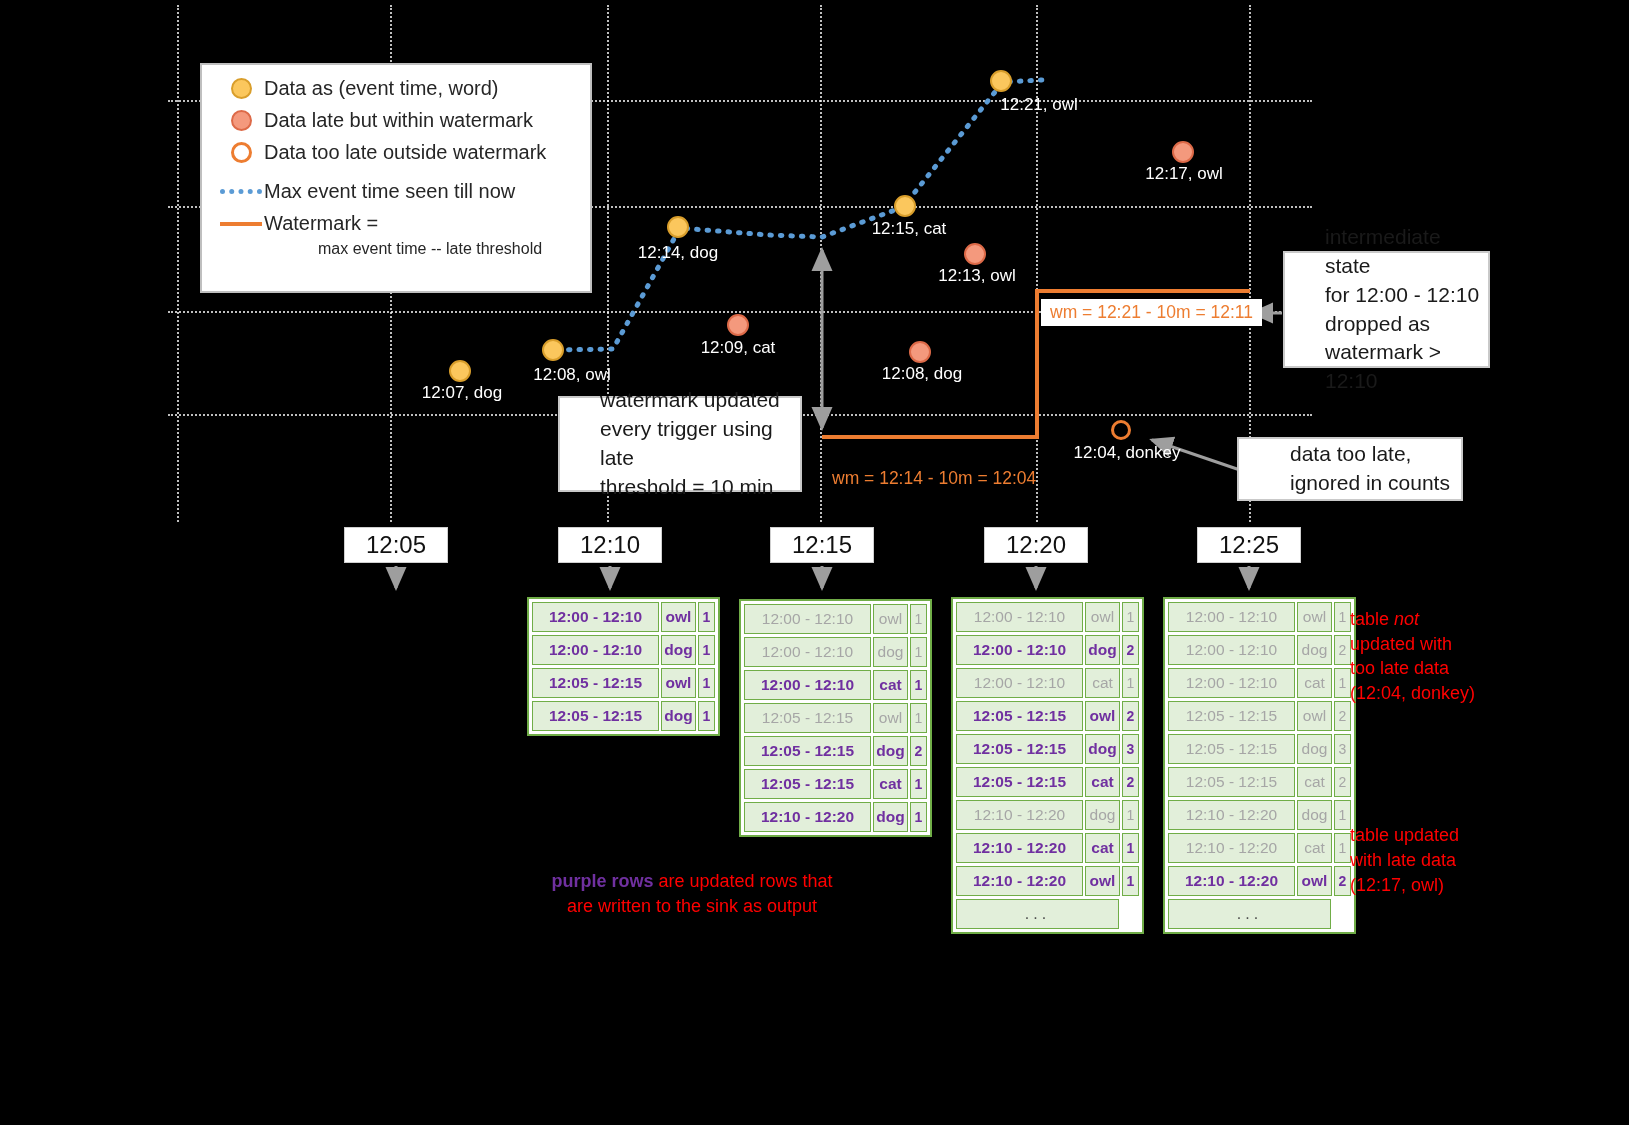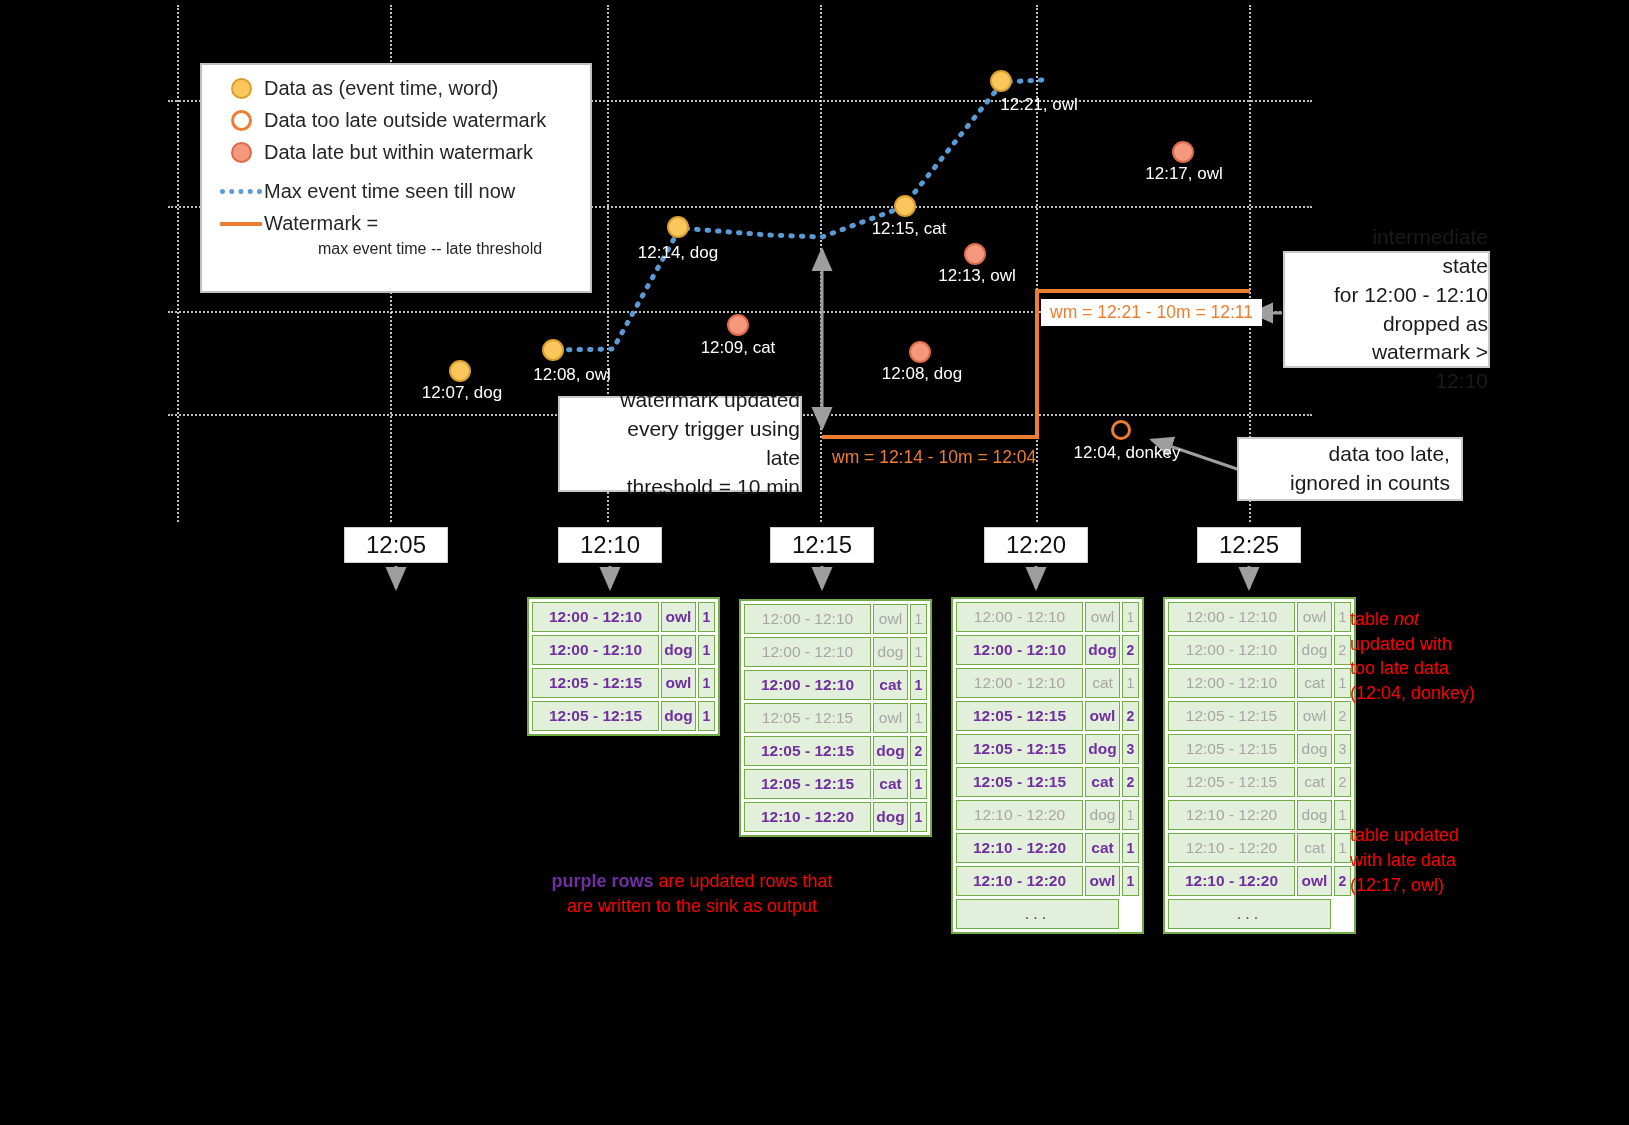--- a/index.html
+++ b/index.html
@@ -27,28 +27,28 @@
   .legend-swatch{width:46px;display:flex;justify-content:center;align-items:center;flex:none;}
   .sw-circle{width:21px;height:21px;border-radius:50%;box-sizing:border-box;}
   .sw-on-time{background:#FBC75D;border:2.5px solid #D99E2B;}
   .sw-late{background:#F4997D;border:2.5px solid #DD6A48;}
   .sw-too-late{background:#fff;border:3px solid #ED7D31;}
   .sw-dotted{width:42px;height:0;border-top:5px dotted #5B9BD5;}
   .sw-solid{width:42px;height:4px;background:#ED7D31;}
   .legend-sub{margin-left:100px;font-size:16px;margin-top:-4px;}
   
   .callout{position:absolute;background:#fff;border:2px solid #C9C9C9;color:#1a1a1a;
-    z-index:4;text-align:right;white-space:pre-line;box-sizing:border-box;
+    z-index:4;text-align:left;white-space:pre-line;box-sizing:border-box;
     display:flex;align-items:center;justify-content:center;line-height:1.38;padding-left:40px;}
   .co-wm-updated{left:558px;top:396px;width:244px;height:96px;font-size:21px;}
   .co-intermediate{left:1283px;top:251px;width:207px;height:117px;font-size:21px;}
   .co-too-late{left:1237px;top:437px;width:226px;height:64px;font-size:21px;}
   
   .wm-label{position:absolute;color:#ED7D31;font-size:17.5px;white-space:nowrap;z-index:4;}
-  .wm1{left:832px;top:447px;}
+  .wm1{left:832px;top:468px;}
   .wm2{left:1041px;top:299px;background:#fff;padding:3px 9px;}
   
   .time-box{position:absolute;top:527px;width:104px;height:36px;background:#fff;border:1px solid #CFCFCF;
     color:#111;font-size:24px;display:flex;align-items:center;justify-content:center;z-index:4;box-sizing:border-box;}
   
   .result-table{position:absolute;background:#fff;border:2.5px solid #70AD47;padding:3px;z-index:4;box-sizing:border-box;}
   .trow{display:flex;margin-bottom:3px;}
   .trow:last-child{margin-bottom:0;}
   .tcell{height:30px;border:1.5px solid #70AD47;background:#E2EFDA;box-sizing:border-box;
     display:flex;align-items:center;justify-content:center;font-size:15.5px;margin-right:2px;}
@@ -133,29 +133,29 @@
 
   <div class="legend">
     <div class="legend-row">
       <span class="legend-swatch">
           <span class="sw-circle sw-on-time"></span>
         </span>
       <span>Data as (event time, word)</span>
     </div>
     <div class="legend-row">
       <span class="legend-swatch">
+          <span class="sw-circle sw-late"></span>
+        </span>
+      <span>Data late but within watermark</span>
+    </div>
+    <div class="legend-row">
+      <span class="legend-swatch">
           <span class="sw-circle sw-too-late"></span>
         </span>
       <span>Data too late outside watermark</span>
-    </div>
-    <div class="legend-row">
-      <span class="legend-swatch">
-          <span class="sw-circle sw-late"></span>
-        </span>
-      <span>Data late but within watermark</span>
     </div>
     <div class="legend-row group-gap">
       <span class="legend-swatch">
           <span class="sw-dotted"></span>
         </span>
       <span>Max event time seen till now</span>
     </div>
     <div class="legend-row">
       <span class="legend-swatch">
           <span class="sw-solid"></span>

